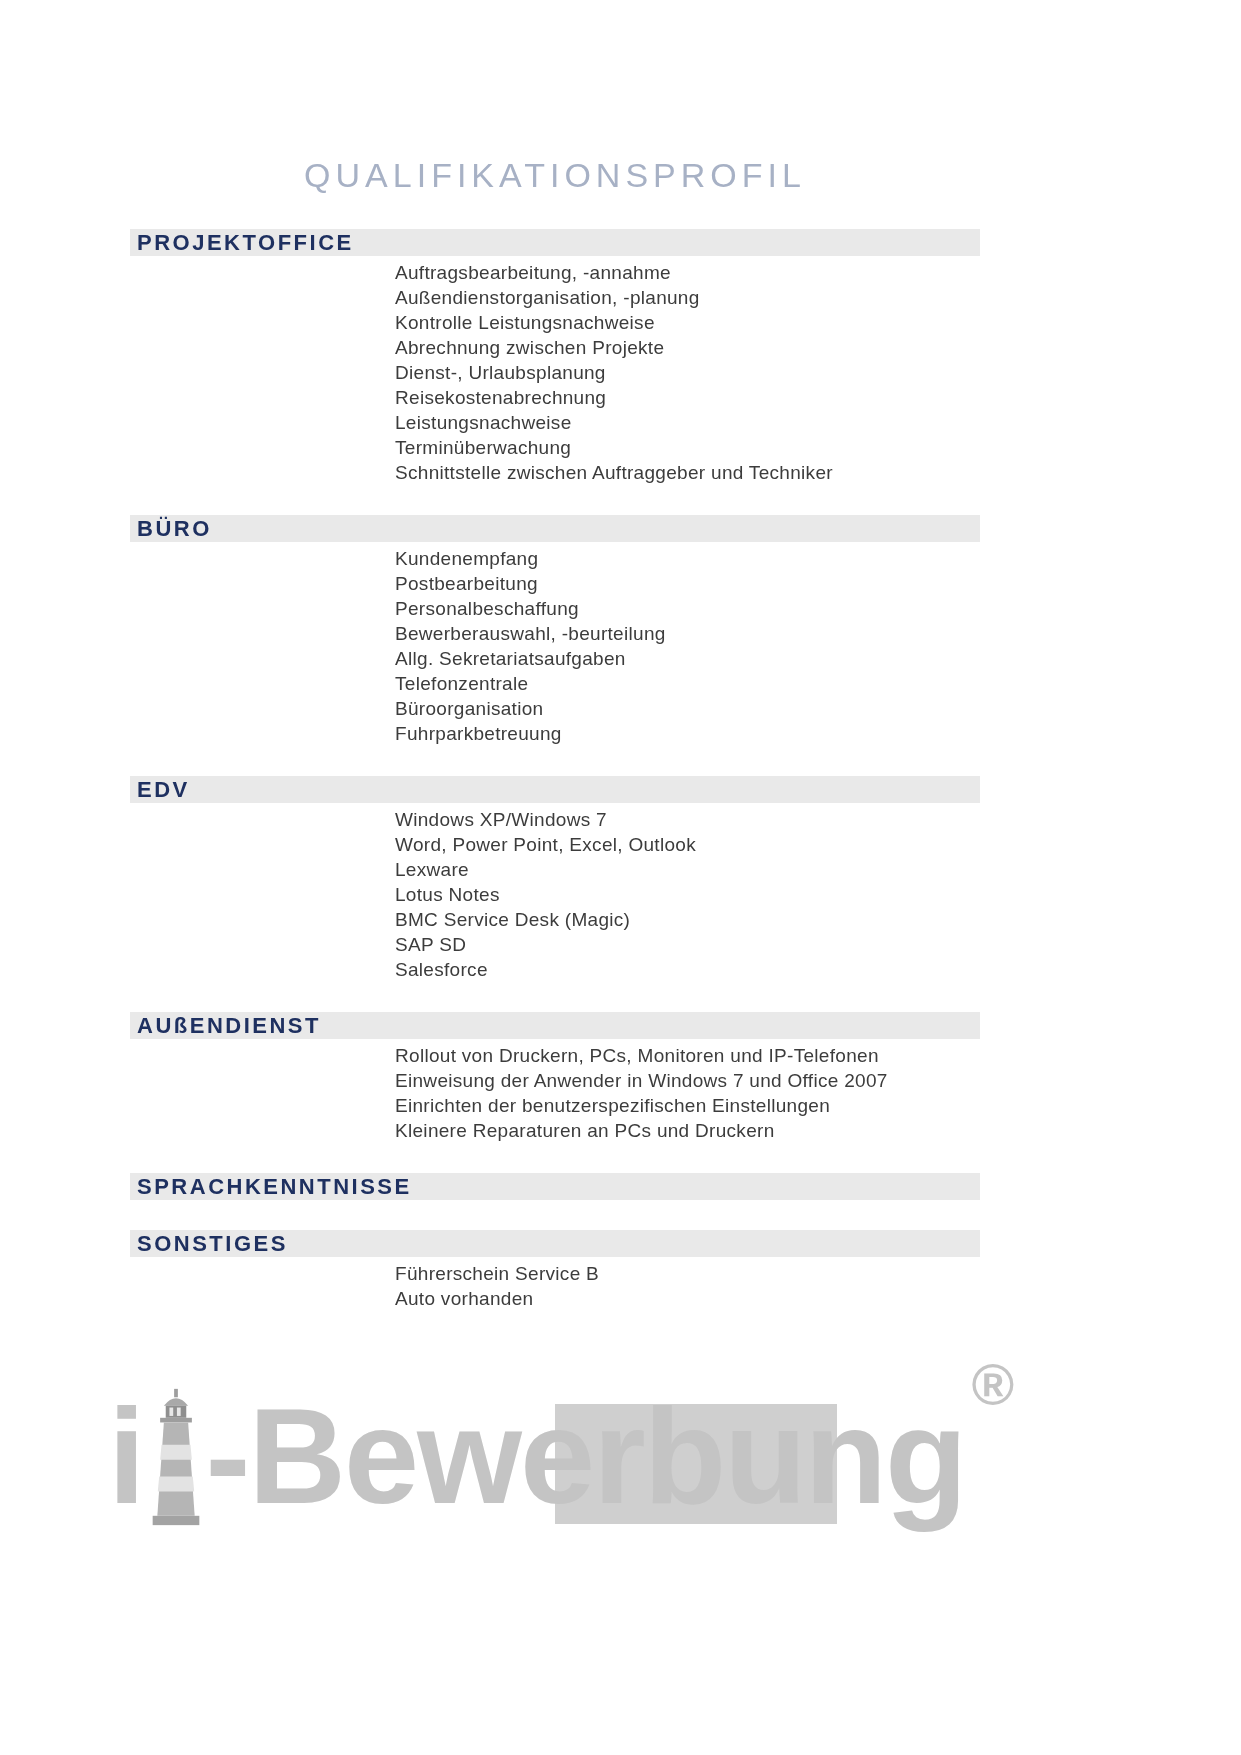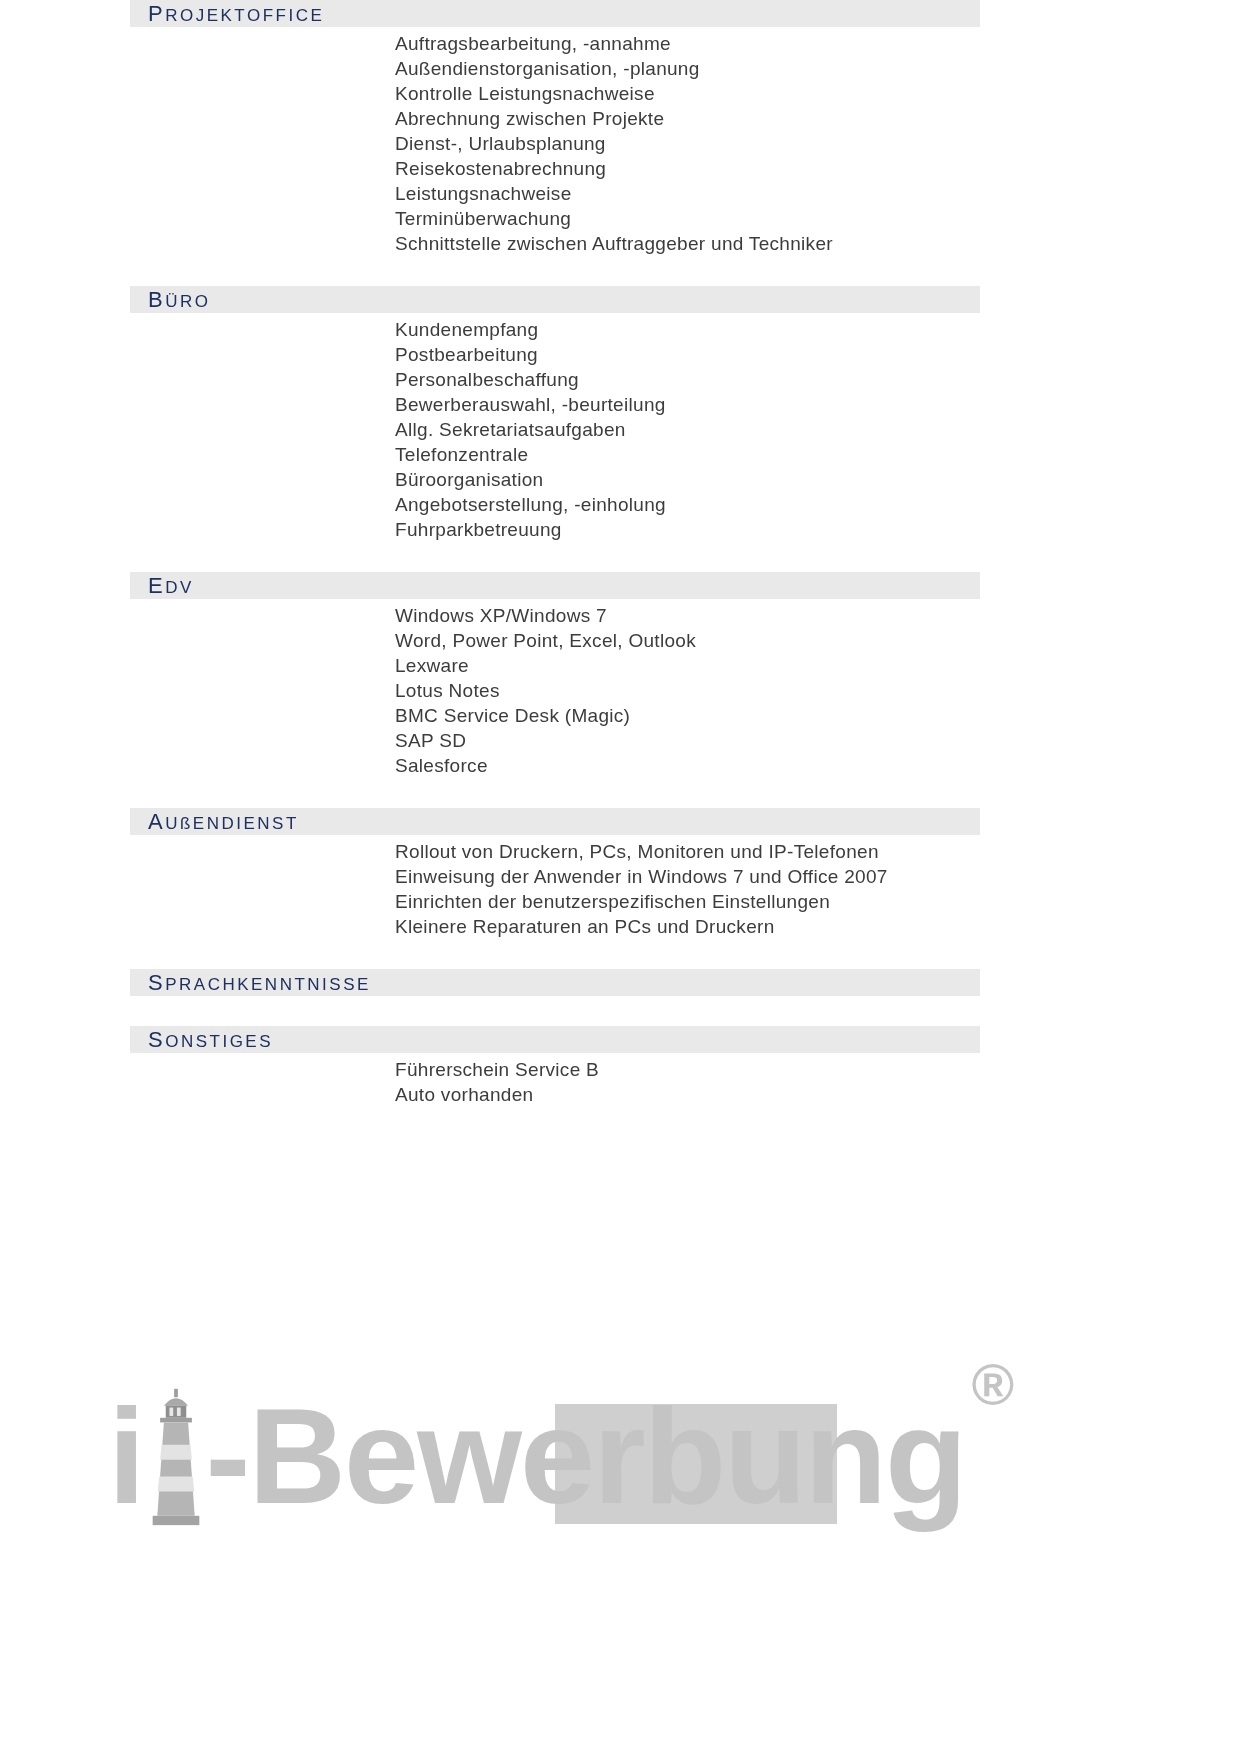--- a/index.html
+++ b/index.html
@@ -38,23 +38,23 @@
     margin-bottom:30px;
   }
   .section-bar{
     background:var(--bar-color);
     height:27px;
     display:flex;
     align-items:center;
     padding-left:2px;
   }
   .section-heading{
-    margin:16px;
-    font-size:17px;
-    font-weight:400;
+    margin:5px;
+    font-size:22px;
+    font-weight:700;
     letter-spacing:2.5px;
     color:var(--heading-color);
     line-height:1;
   }
   .section-heading::first-letter{
     font-size:22px;
   }
   .item-list{
     list-style:none;
     margin:4px 0 0 265px;
@@ -109,20 +109,21 @@
     position:relative;
     top:-72px;
     margin-left:6px;
     letter-spacing:0;
   }
 </style>
 </head>
 <body>
 
 <div class="content">
+  <h1 class="title">QUALIFIKATIONSPROFIL</h1>
   <div class="sections">
   <section class="section">
     <div class="section-bar">
       <h2 class="section-heading">PROJEKTOFFICE</h2>
     </div>
     <ul class="item-list">
   <li class="item">Auftragsbearbeitung, -annahme</li>
 
   <li class="item">Außendienstorganisation, -planung</li>
 
@@ -154,21 +155,20 @@
   <li class="item">Personalbeschaffung</li>
 
   <li class="item">Bewerberauswahl, -beurteilung</li>
 
   <li class="item">Allg. Sekretariatsaufgaben</li>
 
   <li class="item">Telefonzentrale</li>
 
   <li class="item">Büroorganisation</li>
 
-  <li class="item">Angebotserstellung, -einholung</li>
 
   <li class="item">Fuhrparkbetreuung</li>
 </ul>
   </section>
 
   <section class="section">
     <div class="section-bar">
       <h2 class="section-heading">EDV</h2>
     </div>
     <ul class="item-list">

